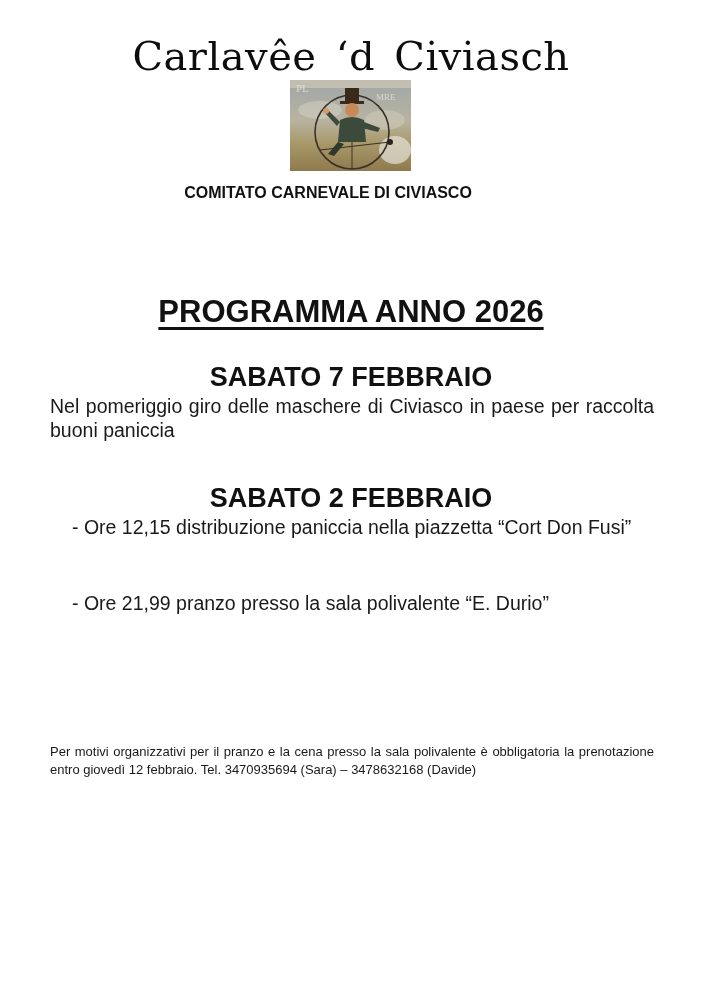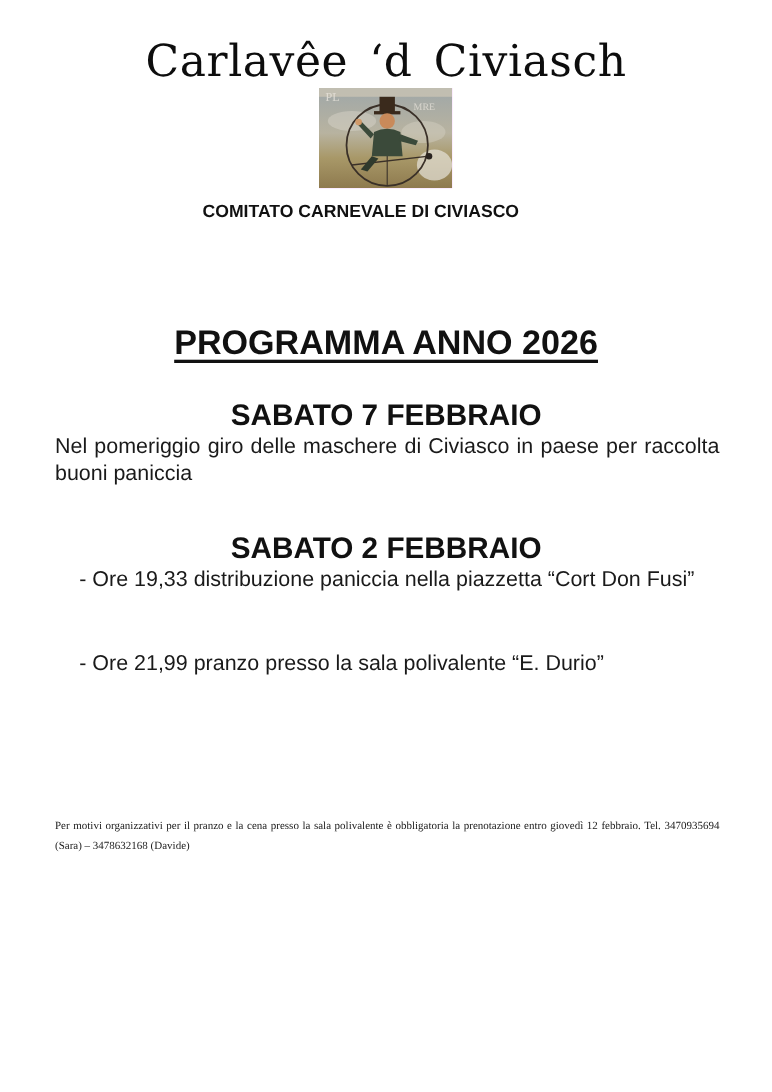--- a/index.html
+++ b/index.html
@@ -66,22 +66,22 @@
     font-family: "Liberation Sans", sans-serif;
     font-size: 19.5px; line-height: 24px; color: #1a1a1a;
     padding-left: 13px; text-indent: -13px;
   }
   .ev1 { top: 515px; }
   .ev2 { top: 591px; }
   .ev3 { top: 637px; }
 
   .footer-note {
     position: absolute; left: 50px; width: 604px; top: 743px;
-    font-family: Liberation Serif, serif;
-    font-size: 10px; line-height: 18px; color: #1a1a1a;
+    font-family: Liberation Sans, sans-serif;
+    font-size: 13px; line-height: 18px; color: #1a1a1a;
     text-align: justify; text-align-last: left;
   }
 </style>
 </head>
 <body>
 
 <div class="page">
 
   <div class="title">Carlavêe ‘d Civiasch</div>
 
@@ -120,18 +120,18 @@
   <div class="org-name">COMITATO CARNEVALE DI CIVIASCO</div>
 
   <div class="program-title">
     <span>PROGRAMMA ANNO 2026</span>
   </div>
 
   <div class="day-heading day1">SABATO 7 FEBBRAIO</div>
   <div class="para para1">Nel pomeriggio giro delle maschere di Civiasco in paese per raccolta buoni paniccia</div>
 
   <div class="day-heading day2">SABATO 2 FEBBRAIO</div>
-  <div class="event-item ev1">- Ore 19,33 distribuzione paniccia nella piazzetta “Cort Don Fusi”</div>
+  <div class="event-item ev1">- Ore 12,15 distribuzione paniccia nella piazzetta “Cort Don Fusi”</div>
   <div class="event-item ev2">- Ore 21,99 pranzo presso la sala polivalente “E. Durio”</div>
 
   <div class="footer-note">Per motivi organizzativi per il pranzo e la cena presso la sala polivalente è obbligatoria la prenotazione entro giovedì 12 febbraio. Tel. 3470935694 (Sara) – 3478632168 (Davide)</div>
 
 </div>
 
 </body></html>

